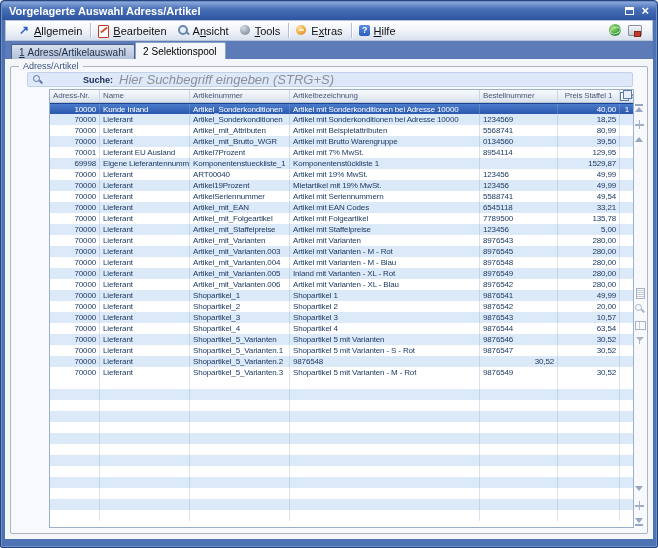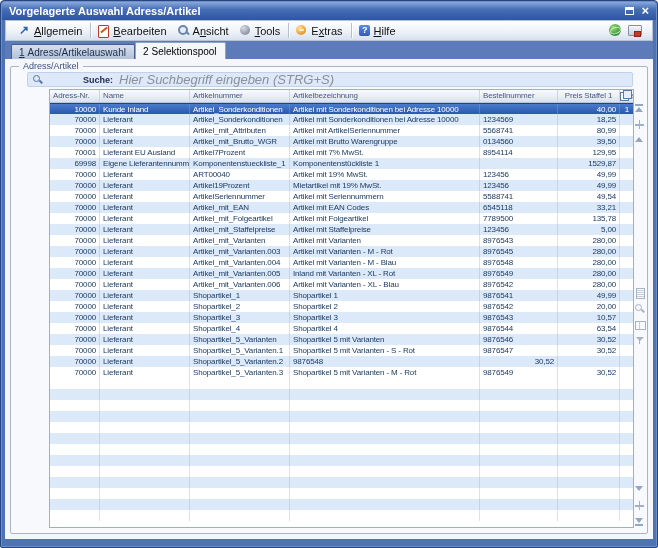--- a/index.html
+++ b/index.html
@@ -201,21 +201,21 @@
                 <div class="cell">Artikel_Sonderkonditionen</div>
                 <div class="cell">Artikel mit Sonderkonditionen bei Adresse 10000</div>
                 <div class="cell">1234569</div>
                 <div class="cell num">18,25</div>
                 <div class="cell ctr"></div>
               </div>
               <div class="row">
                 <div class="cell num">70000</div>
                 <div class="cell">Lieferant</div>
                 <div class="cell">Artikel_mit_Attributen</div>
-                <div class="cell">Artikel mit ArtikelSeriennummer</div>
+                <div class="cell">Artikel mit Beispielattributen</div>
                 <div class="cell">5568741</div>
                 <div class="cell num">80,99</div>
                 <div class="cell ctr"></div>
               </div>
               <div class="row stripe">
                 <div class="cell num">70000</div>
                 <div class="cell">Lieferant</div>
                 <div class="cell">Artikel_mit_Brutto_WGR</div>
                 <div class="cell">Artikel mit Brutto Warengruppe</div>
                 <div class="cell">0134560</div>

